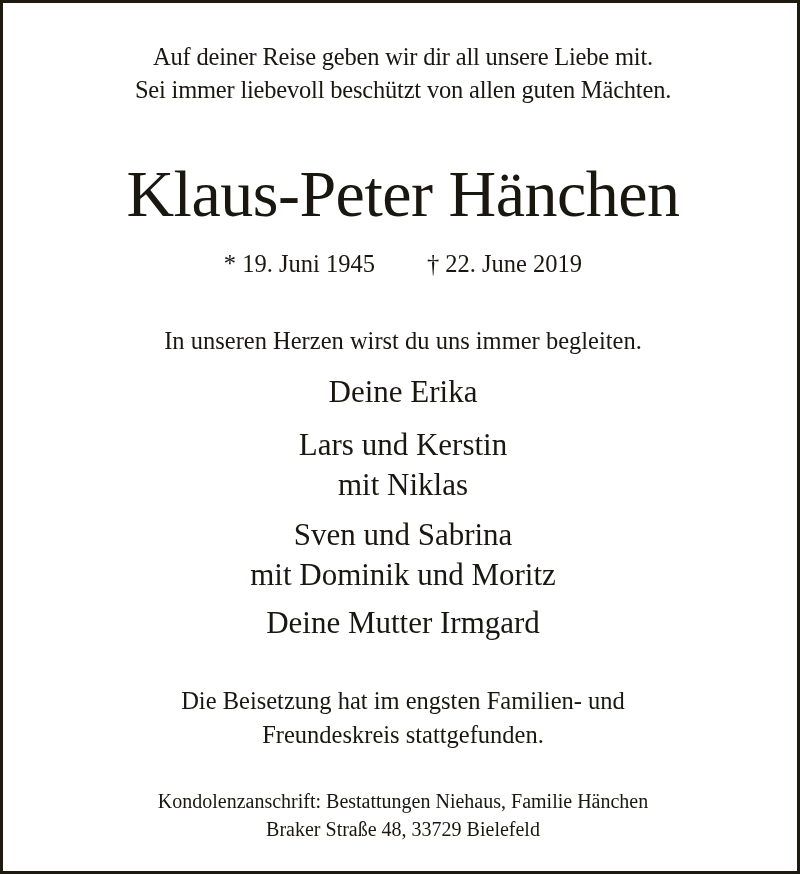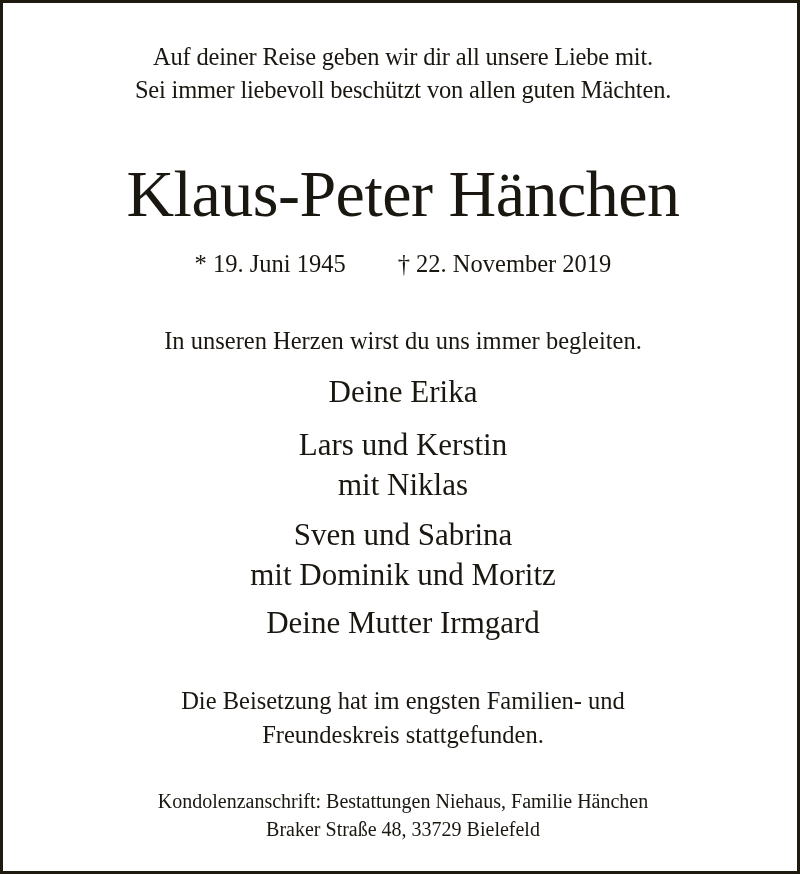--- a/index.html
+++ b/index.html
@@ -28,21 +28,21 @@
 <body>
 
 <div class="frame">
 
   <div class="line motto" style="top:40px;">Auf deiner Reise geben wir dir all unsere Liebe mit.</div>
   <div class="line motto" style="top:73px;">Sei immer liebevoll beschützt von allen guten Mächten.</div>
 
   <div class="line name" style="top:153px;">Klaus-Peter Hänchen</div>
 
   <div class="line dates" style="top:247px;">
-    <span>* 19. Juni 1945</span><span class="gap"></span><span>† 22. November 2019</span>
+    <span>* 19. Juni 1945</span><span class="gap"></span><span>† 22. June 2019</span>
   </div>
 
   <div class="line sub" style="top:324px;">In unseren Herzen wirst du uns immer begleiten.</div>
 
   <div class="line family" style="top:371px;">Deine Erika</div>
 
   <div class="line family" style="top:424px;">Lars und Kerstin</div>
   <div class="line family" style="top:464px;">mit Niklas</div>
 
   <div class="line family" style="top:514px;">Sven und Sabrina</div>

